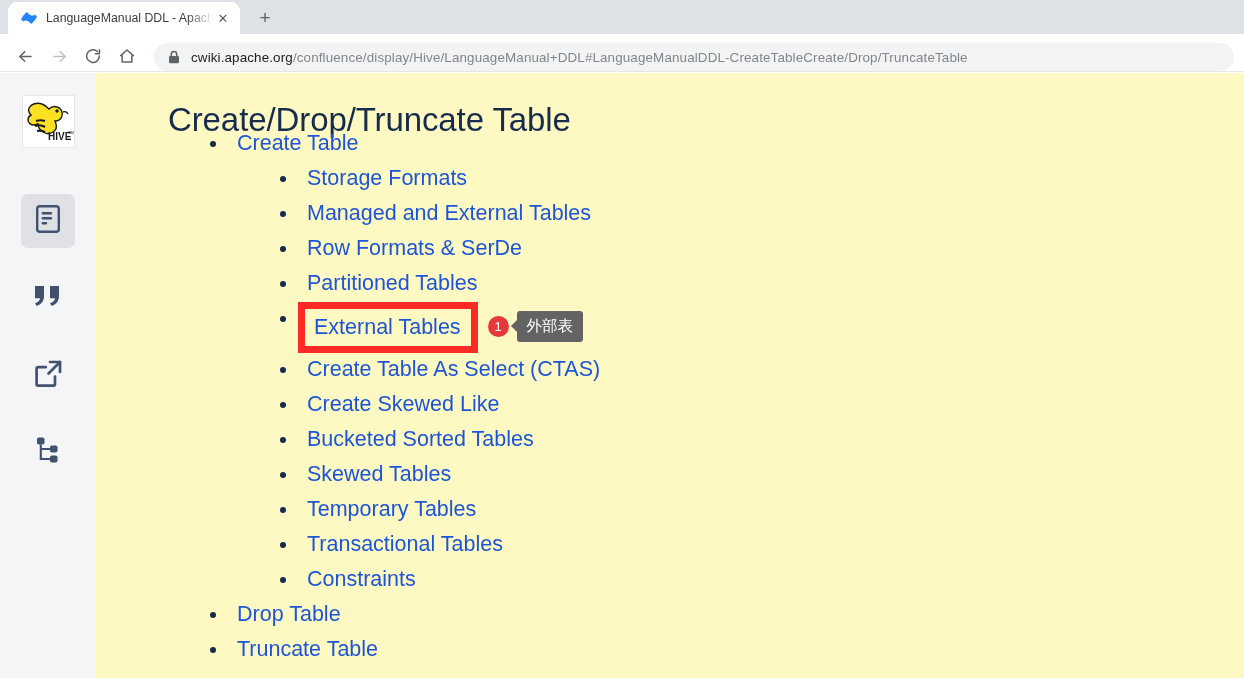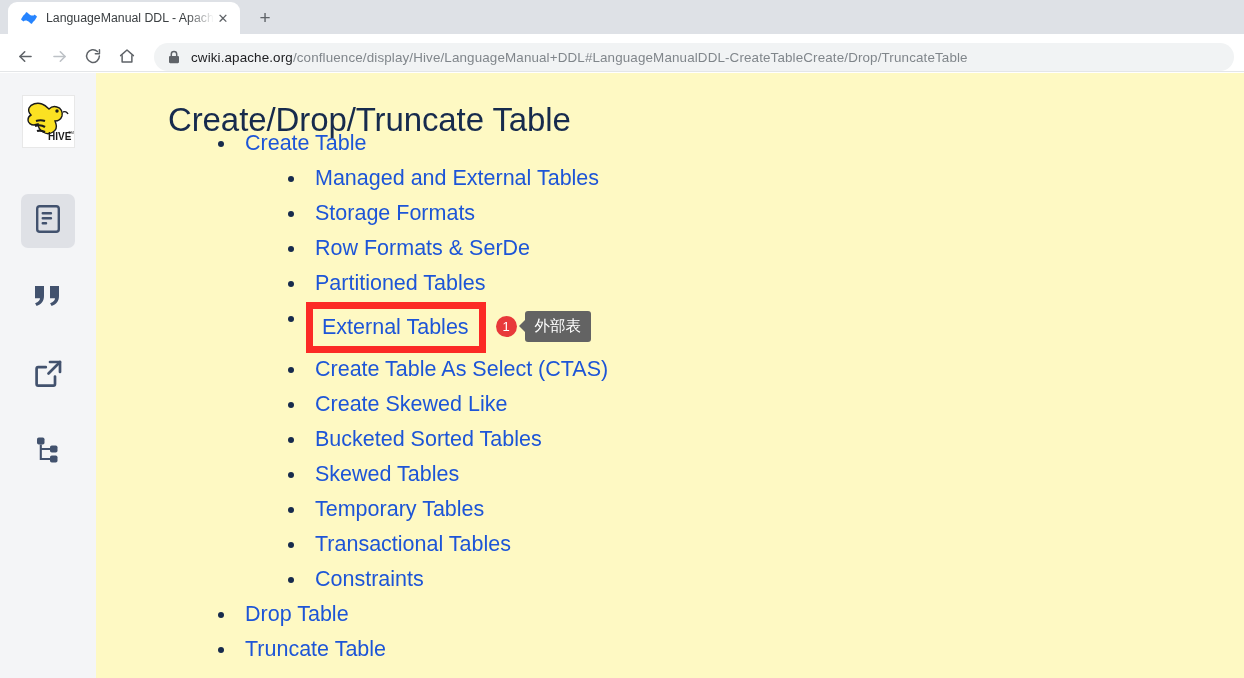--- a/index.html
+++ b/index.html
@@ -177,21 +177,21 @@
     white-space: nowrap;
   }
 
   ul.toc {
     list-style: none;
     margin: 0;
     padding: 0;
   }
   #toc-root {
     position: absolute;
-    left: 122px;
+    left: 114px;
     top: 53px;
   }
   ul.toc > li {
     position: relative;
     font-size: 21.5px;
     line-height: 35px;
     padding-left: 27px;
     white-space: nowrap;
   }
   ul.toc > li > .bullet {
@@ -377,22 +377,22 @@
         <i></i>
         <i></i>
       </div>
     </div>
 
     <div id="content">
       <h1 id="page-title">Create/Drop/Truncate Table</h1>
 
       <ul class="toc" id="toc-root">
           <li><span class="bullet"></span><a class="toc-link">Create Table</a><ul class="toc">
+              <li><span class="bullet"></span><a class="toc-link">Storage Formats</a></li>
               <li><span class="bullet"></span><a class="toc-link">Managed and External Tables</a></li>
-              <li><span class="bullet"></span><a class="toc-link">Storage Formats</a></li>
               <li><span class="bullet"></span><a class="toc-link">Row Formats &amp; SerDe</a></li>
               <li><span class="bullet"></span><a class="toc-link">Partitioned Tables</a></li>
               <li class="highlight"><span class="bullet"></span><span class="box" style="border-color: rgb(252, 42, 37);"><a class="toc-link">External Tables</a></span><span class="annot">
                   <span class="annot-badge" style="background: rgb(232, 57, 58);">1</span>
                   <span class="annot-tip" style="background: rgb(99, 99, 99);">外部表</span>
                 </span></li>
               <li><span class="bullet"></span><a class="toc-link">Create Table As Select (CTAS)</a></li>
               <li><span class="bullet"></span><a class="toc-link">Create Skewed Like</a></li>
               <li><span class="bullet"></span><a class="toc-link">Bucketed Sorted Tables</a></li>
               <li><span class="bullet"></span><a class="toc-link">Skewed Tables</a></li>

